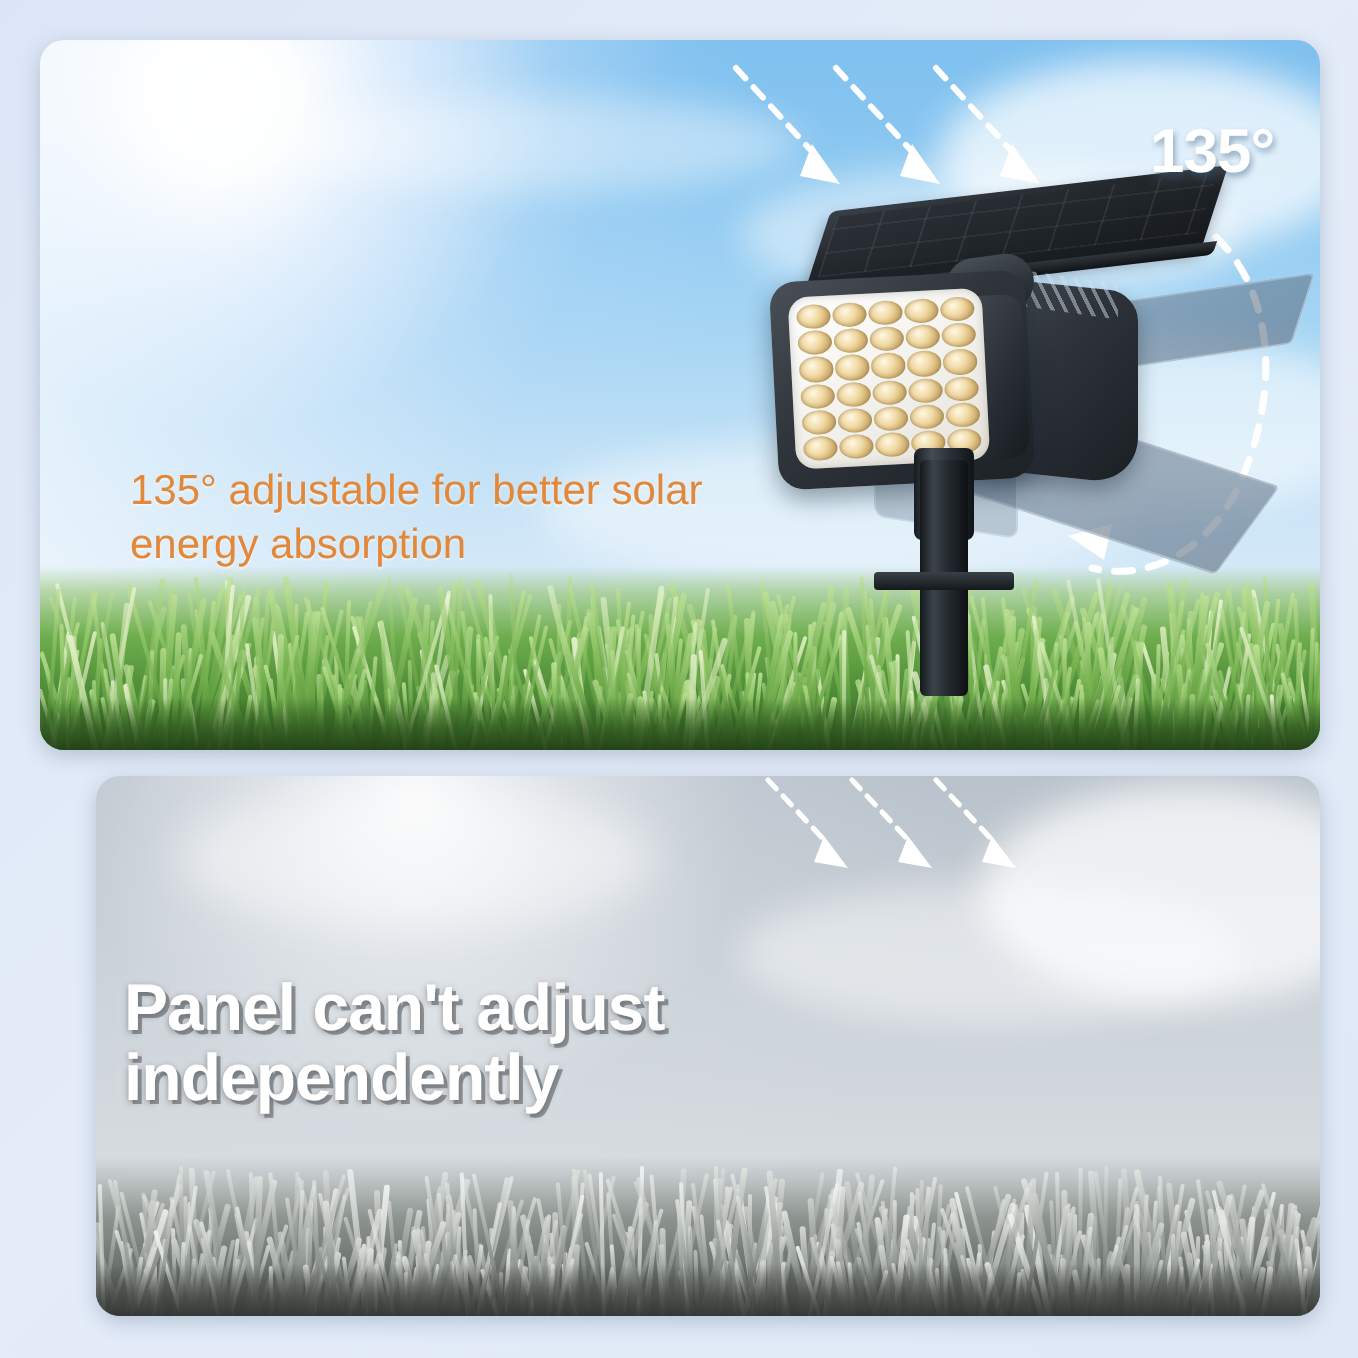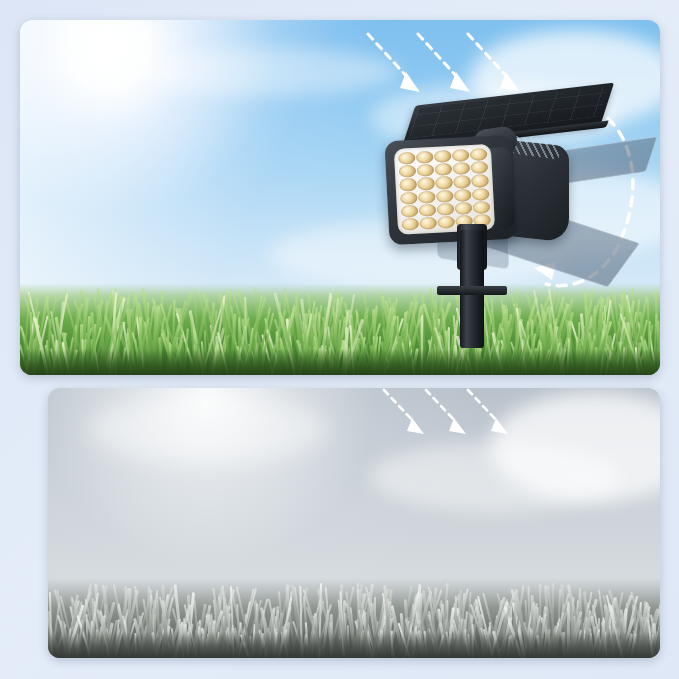--- a/index.html
+++ b/index.html
@@ -996,22 +996,24 @@
             <div class="led"></div>
             <div class="led"></div>
           </div>
       </div>
 
       <div class="pole-upper"></div>
       <div class="pole"></div>
       <div class="flange"></div>
     </div>
 
+    <div id="sub-top">135° adjustable for better solar energy absorption</div>
   </div>
 
+  <div id="angle-badge">135°</div>
 
   <div class="panel" id="panel-bottom">
 
     <div class="sky-gray"></div>
     <div class="cloud cl1" style="top:4px; right:-40px; height:110px;"></div>
     <div class="cloud cl2" style="top:54px;"></div>
     <div class="cloud" style="left:40px; top:6px; width:240px; height:70px; background:rgba(255,255,255,.45); filter:blur(11px);"></div>
 
     <div class="grass grass-gray" style="height:80px;">
       <div class="grass-base"></div>
@@ -1588,14 +1590,15 @@
       </g>
       <g fill="#ffffff">
         <polygon points="34,30 46,46 29,43"></polygon>
         <polygon points="76,30 88,46 71,43"></polygon>
         <polygon points="118,30 130,46 113,43"></polygon>
       </g>
     </svg>
 
   </div>
 
+  <div class="headline" id="headline-bottom">Panel can't adjust independently</div>
 
 </div>
 
 </body></html>

